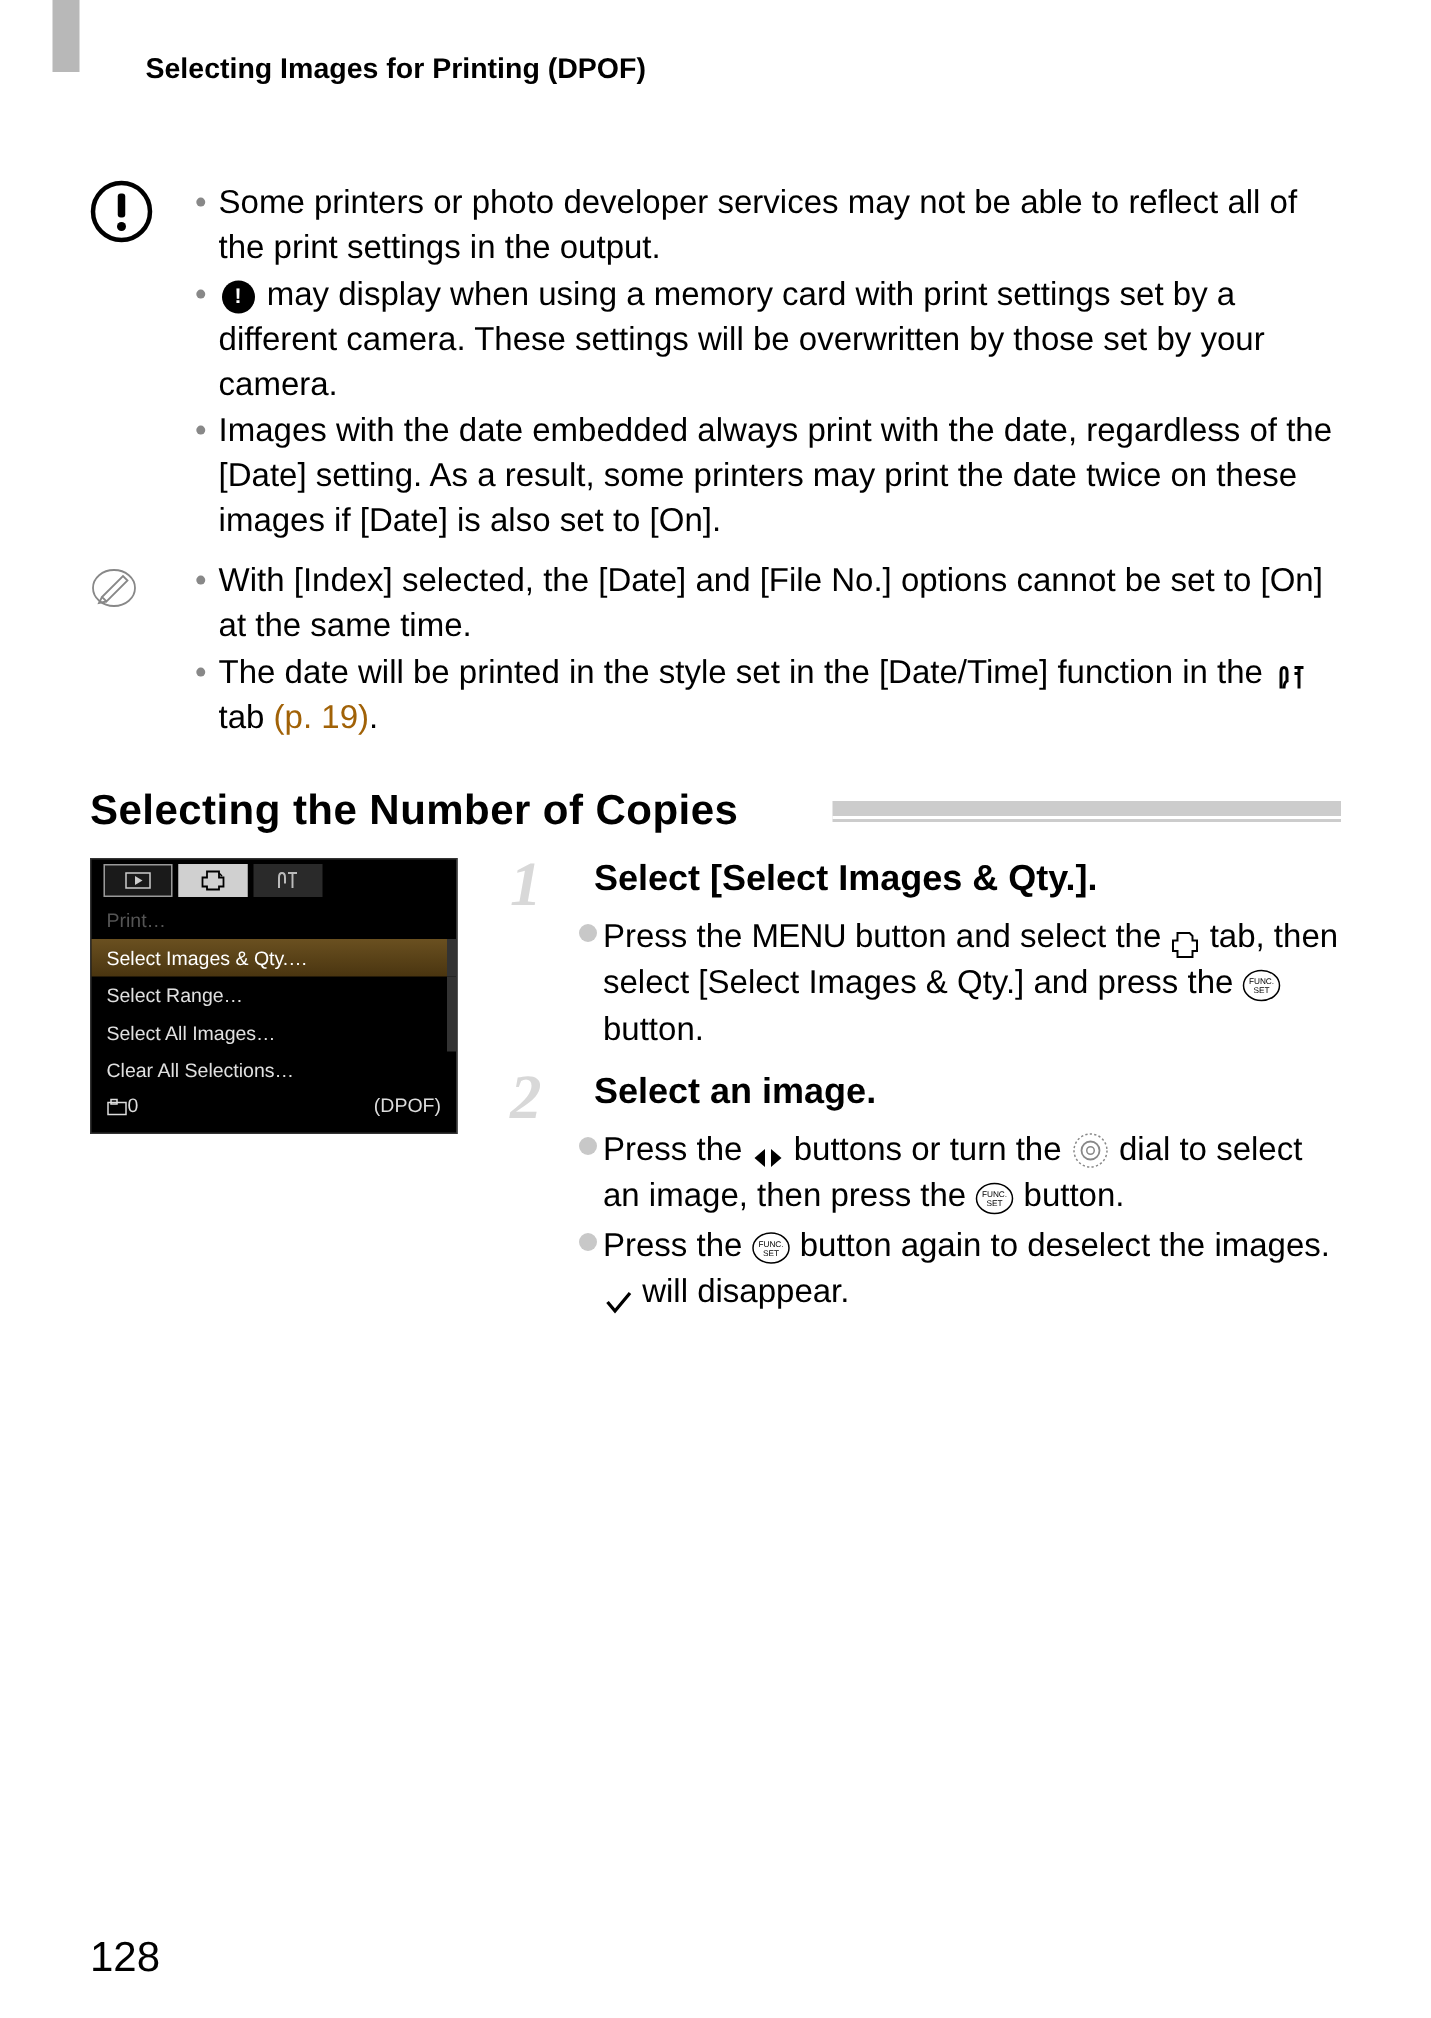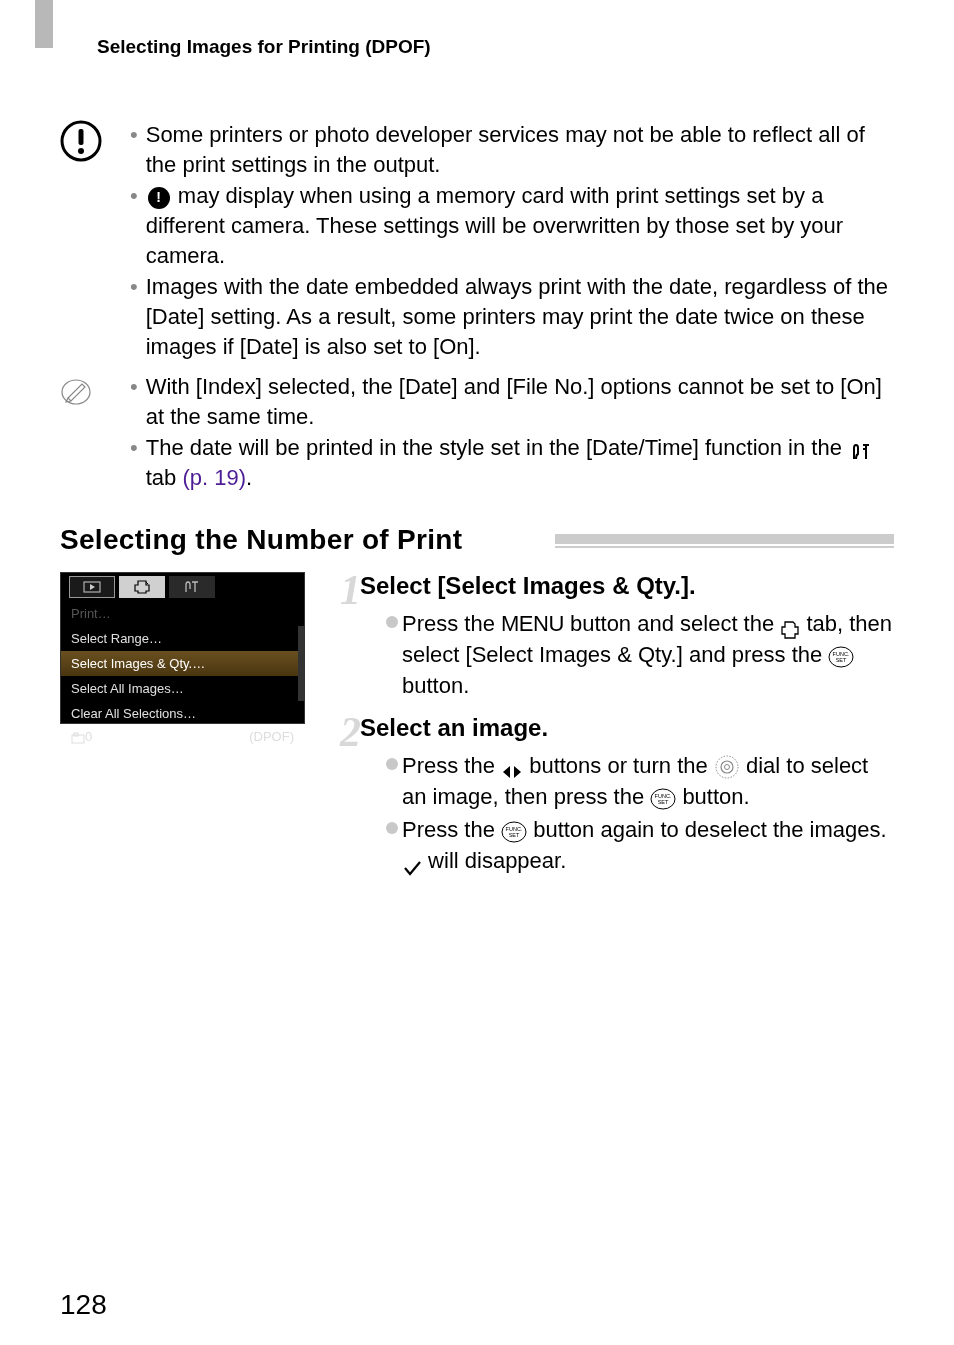--- a/index.html
+++ b/index.html
@@ -93,21 +93,21 @@
     .pencil-icon svg { width: 100%; height: 100%; }
     .tools-icon {
       display: inline-block;
       width: 24px;
       height: 20px;
       vertical-align: middle;
       position: relative;
       margin: 0 2px;
     }
     .tools-icon svg { width: 100%; height: 100%; }
-    .link-text { color: #4c1d95; }
+    .link-text { color: #a16207; }
     .section-heading {
       position: absolute;
       left: 60px;
       top: 524px;
       font-size: 28px;
       font-weight: 900;
       font-family: Arial Black, Arial, sans-serif;
       letter-spacing: 0.3px;
     }
     .heading-bar {
@@ -125,21 +125,21 @@
       right: 0;
       bottom: 2px;
       height: 2px;
       background: #fff;
     }
     .camera-screenshot {
       position: absolute;
       left: 60px;
       top: 572px;
       width: 245px;
-      height: 152px;
+      height: 184px;
       background: #000;
       border: 1px solid #333;
     }
     .tab-bar {
       display: flex;
       height: 28px;
       align-items: center;
       padding: 4px 8px;
       gap: 4px;
     }
@@ -192,21 +192,21 @@
       top: -6px;
       font-size: 42px;
       font-weight: bold;
       font-style: italic;
       color: #d8d8d8;
       font-family: Georgia, serif;
     }
     .step-title {
       font-size: 24px;
       font-weight: bold;
-      margin-left: 20px;
+      margin-left: 56px;
       margin-bottom: 8px;
     }
     .step-items {
       margin-left: 42px;
     }
     .step-line {
       display: flex;
       font-size: 22px;
       line-height: 1.42;
       margin-bottom: 2px;
@@ -333,21 +333,21 @@
       <span class="note-text">
         <span>The date will be printed in the style set in the [Date/Time] function in the </span><span class="tools-icon"><svg viewBox="0 0 24 20">
               <path d="M 6 3 Q 4 3 4 6 L 4 17 M 6 3 Q 8 3 8 6 L 8 12 Q 6 13 6 17" fill="none" stroke="#000" stroke-width="2"></path>
               <path d="M 16 3 L 16 17 M 13 3 L 19 3 M 13 7 L 16 7" fill="none" stroke="#000" stroke-width="2"></path>
             </svg></span><span> tab </span><span class="link-text">(p. 19)</span><span>.</span>
       </span>
     </div>
   </div>
 </div>
 
-<div class="section-heading">Selecting the Number of Print</div>
+<div class="section-heading">Selecting the Number of Copies</div>
 <div class="heading-bar"></div>
 
 <div class="camera-screenshot">
   <div class="tab-bar">
     <div class="cam-tab t1">
       <svg width="18" height="12" viewBox="0 0 18 12">
           <rect x="1" y="1" width="16" height="10" fill="none" stroke="#ccc" stroke-width="1"></rect>
           <path d="M 7 3 L 12 6 L 7 9 Z" fill="#ccc"></path>
         </svg>
     </div>
@@ -358,22 +358,22 @@
         </svg>
     </div>
     <div class="cam-tab t3">
       <svg width="18" height="14" viewBox="0 0 18 14">
           <path d="M 5 2 Q 3 2 3 5 L 3 12 M 5 2 Q 7 2 7 5 L 7 9" fill="none" stroke="#bbb" stroke-width="1.3"></path>
           <path d="M 12 2 L 12 12 M 9 2 L 15 2" fill="none" stroke="#bbb" stroke-width="1.3"></path>
         </svg>
     </div>
   </div>
   <div class="menu-row dim">Print…</div>
+  <div class="menu-row highlight with-border">Select Images &amp; Qty.…</div>
   <div class="menu-row with-border">Select Range…</div>
-  <div class="menu-row highlight with-border">Select Images &amp; Qty.…</div>
   <div class="menu-row with-border">Select All Images…</div>
   <div class="menu-row">Clear All Selections…</div>
   <div class="bottom-row">
     <span><svg width="14" height="12" viewBox="0 0 14 12" style="vertical-align:middle">
           <rect x="1" y="3" width="12" height="8" fill="none" stroke="#ddd" stroke-width="1"></rect>
           <rect x="3" y="1" width="4" height="3" fill="none" stroke="#ddd" stroke-width="1"></rect>
         </svg><span>0</span></span>
     <span>(DPOF)</span>
   </div>
 </div>

